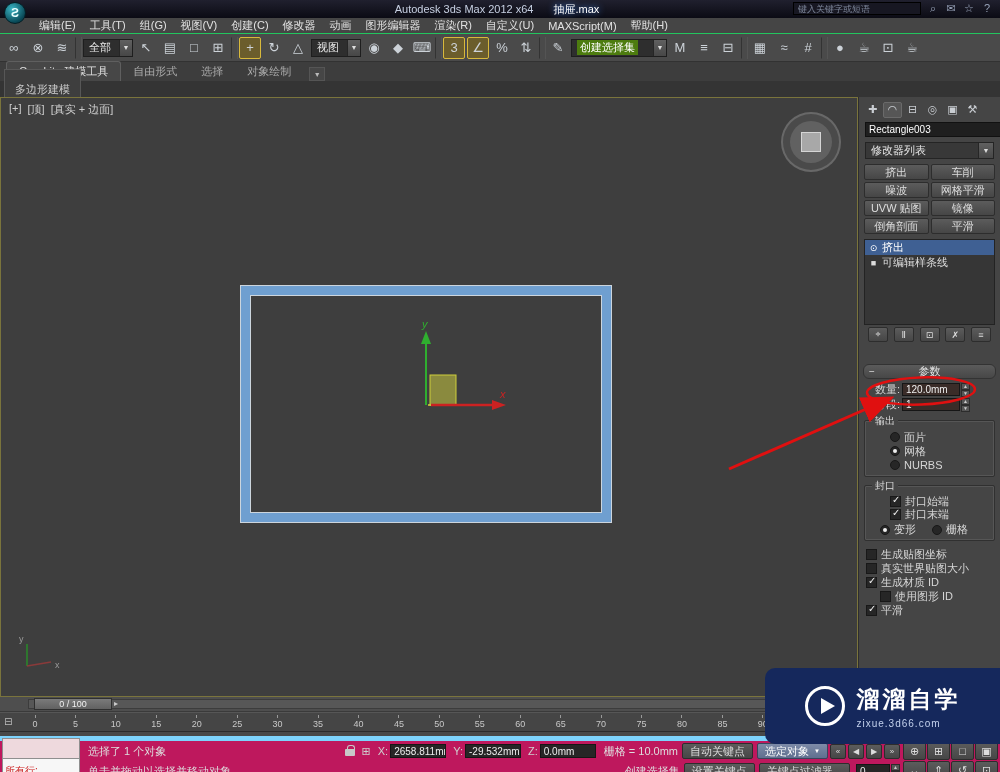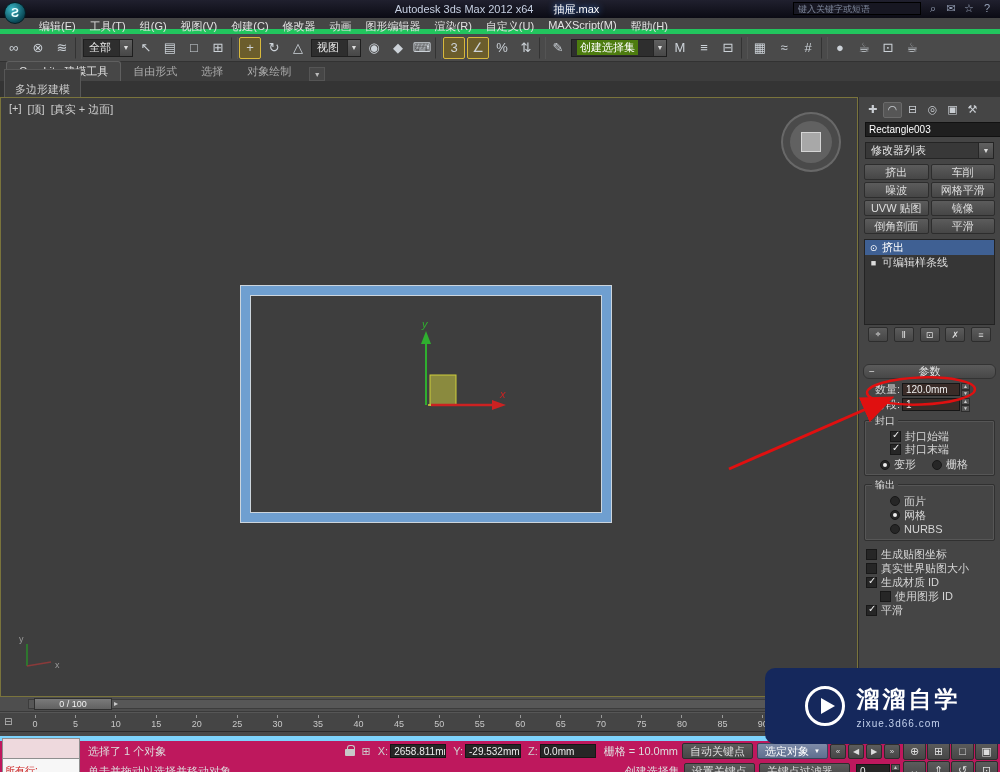--- a/index.html
+++ b/index.html
@@ -25,22 +25,22 @@
           display:flex;align-items:center;justify-content:center}
 #app-logo span{transform:scaleX(-1);display:inline-block}
 #file-name{margin-left:14px;color:#fff;text-shadow:0 0 7px #4a90ff;padding:0 6px}
 #infocenter{position:absolute;right:6px;top:2px;display:flex;align-items:center;gap:5px}
 #search-input{width:128px;height:13px;background:#171722;border:1px solid #000;color:#c6cede;
               font-size:9px;padding:4px 4px}
 #search-input::placeholder{color:#7d8699}
 .tbar-ic{color:#97a2b8;font-size:11px;width:14px;text-align:center}
 
 
-#menubar{left:0;top:18px;width:1000px;height:16px;background:#454545;border-bottom:5px solid #22c55e;
-         display:flex;padding-left:32px}
+#menubar{left:0;top:18px;width:1000px;height:16px;background:#454545;border-bottom:1px solid #22c55e;
+         display:flex;align-items:center;padding-left:32px}
 .menu-item{padding:1px 7px;color:#e2e2e2}
 
 
 #toolbar{left:0;top:34px;width:1000px;height:28px;background:#4a4a4a;border-bottom:1px solid #323232;
          display:flex;align-items:center;padding:0 2px}
 .tb-item{display:flex;align-items:center;justify-content:center;height:22px;margin:0 1px;border:1px solid transparent}
 .tb-item.icon{width:22px;font-size:13px;color:#ccd2d8}
 .tb-item.icon.active{background:#6b5d2c;border-color:#d8b93c;border-radius:2px}
 .tb-item.dropdown,.tb-item.combo{height:18px;background:#2e2e2e;border:1px solid #1e1e1e;padding-left:5px;color:#e8e8e8}
 .tb-item.dropdown{min-width:50px;justify-content:space-between}
@@ -548,20 +548,40 @@
     </div>
     <div class="spin-row">
       <span class="lab">分段:</span>
       <span class="field warm">1</span>
       <span class="spin">
           <i class="up"></i>
           <i class="dn"></i>
         </span>
     </div>
     <div class="grp">
+      <span class="legend">输出</span>
+      <div class="out-radios">
+
+          <div class="check-row">
+            <span class="rb"></span>
+            <span>面片</span>
+          </div>
+
+          <div class="check-row checked">
+            <span class="rb"></span>
+            <span>网格</span>
+          </div>
+
+          <div class="check-row">
+            <span class="rb"></span>
+            <span>NURBS</span>
+          </div>
+        </div>
+    </div>
+    <div class="grp">
       <span class="legend">封口</span>
       <div class="caps-checks">
 
           <div class="check-row checked">
             <span class="cb"></span>
             <span>封口始端</span>
           </div>
 
           <div class="check-row checked">
             <span class="cb"></span>
@@ -571,40 +591,20 @@
       <div class="caps-radios">
 
           <div class="check-row checked">
             <span class="rb"></span>
             <span>变形</span>
           </div>
 
           <div class="check-row">
             <span class="rb"></span>
             <span>栅格</span>
-          </div>
-        </div>
-    </div>
-    <div class="grp">
-      <span class="legend">输出</span>
-      <div class="out-radios">
-
-          <div class="check-row">
-            <span class="rb"></span>
-            <span>面片</span>
-          </div>
-
-          <div class="check-row checked">
-            <span class="rb"></span>
-            <span>网格</span>
-          </div>
-
-          <div class="check-row">
-            <span class="rb"></span>
-            <span>NURBS</span>
           </div>
         </div>
     </div>
     <div class="flags">
 
         <div class="check-row">
           <span class="cb"></span>
           <span>生成贴图坐标</span>
         </div>
 

